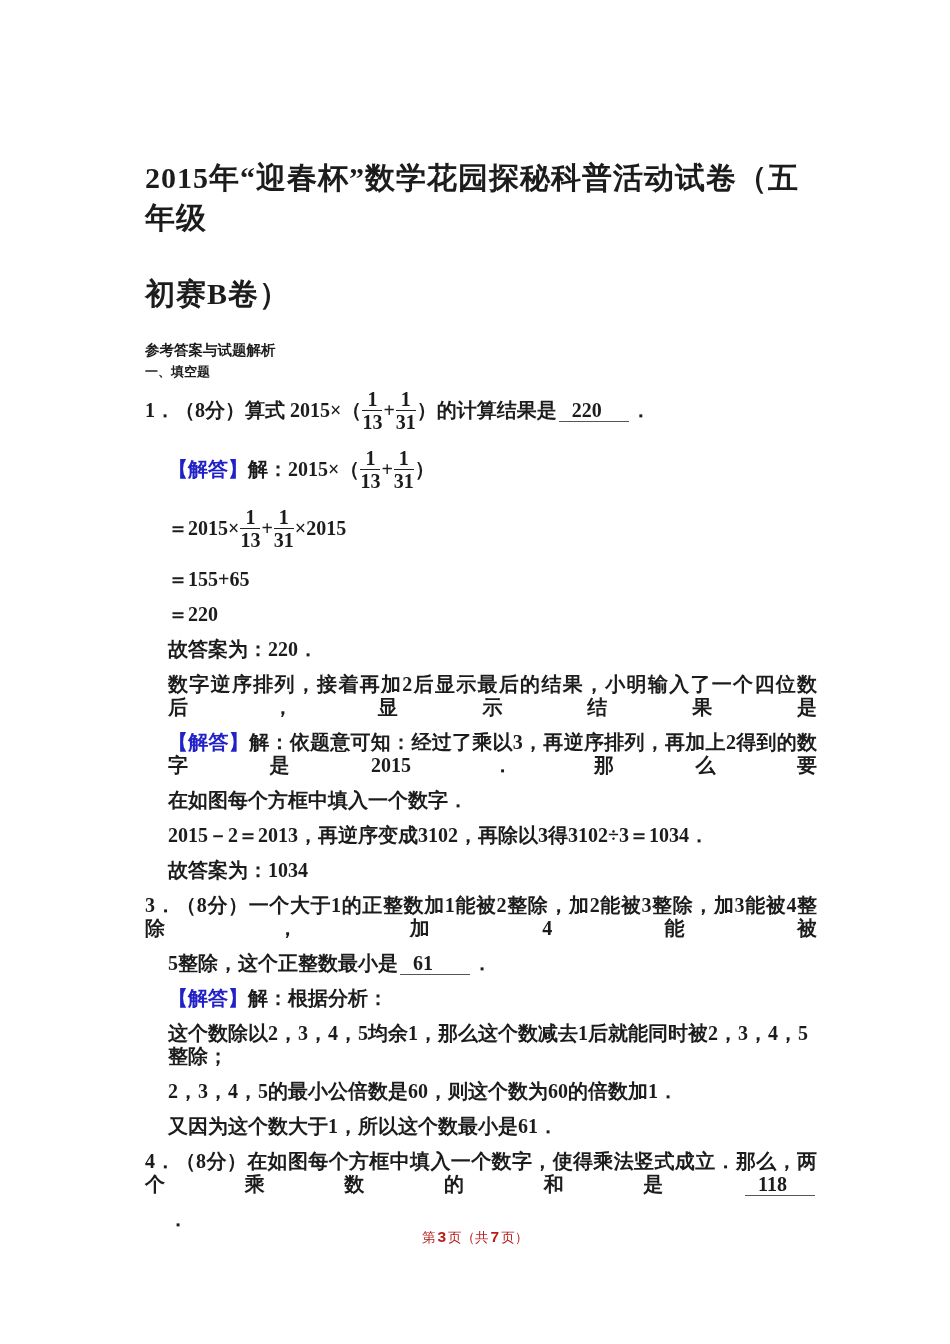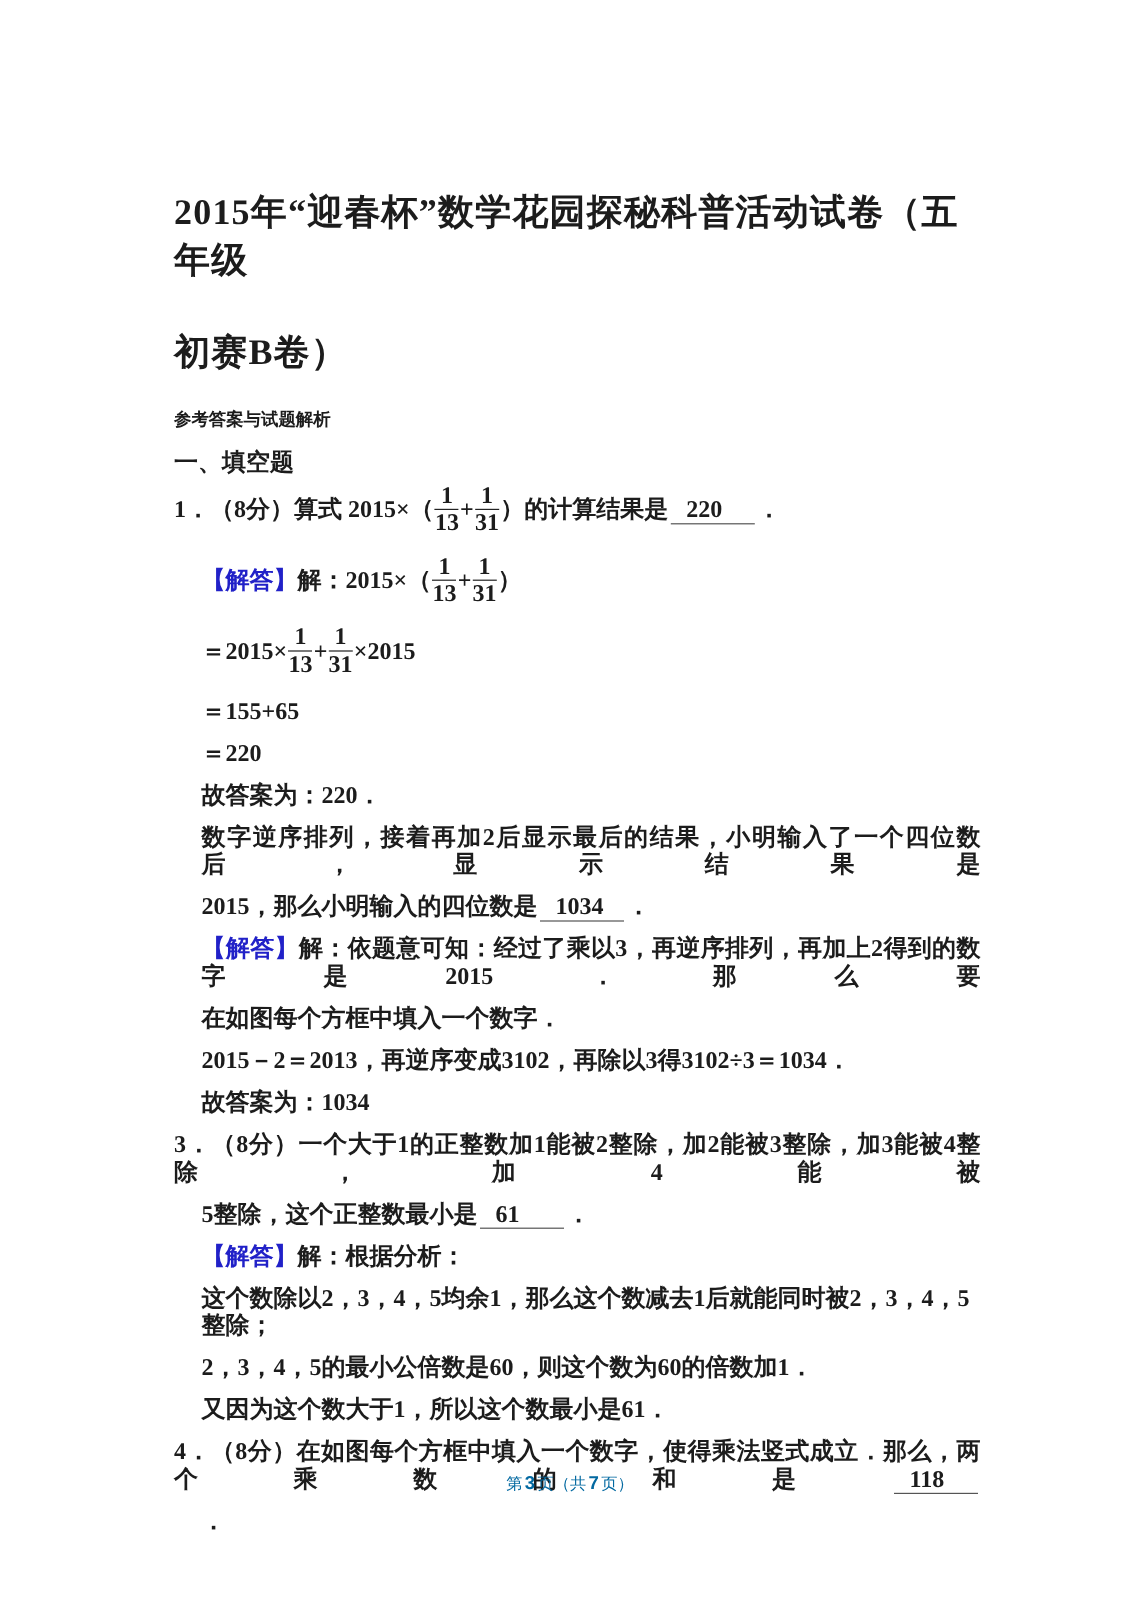--- a/index.html
+++ b/index.html
@@ -24,23 +24,23 @@
   }
   .doc-title.second { margin-top: 36px; }
   .subtitle {
     font-size: 14.5px;
     font-weight: bold;
     text-align: left;
     margin-top: 26px;
     line-height: 20px;
   }
   .section-heading {
-    font-size: 20px;
+    font-size: 13px;
     font-weight: bold;
-    margin-top: 15px;
+    margin-top: 1px;
     line-height: 22px;
   }
   .questions {
     margin-top: 8px;
     font-size: 20px;
     font-weight: bold;
   }
   .line {
     margin-bottom: 12px;
     line-height: 23px;
@@ -68,21 +68,21 @@
     text-align: left;
     border-bottom: 1.5px solid #555;
     line-height: 21px;
   }
   .footer {
     position: absolute;
     top: 1228px; left: 0;
     width: 100%;
     text-align: center;
     font-size: 13.5px;
-    color: #0369a1;
+    color: #b91c1c;
   }
   .footer b {
     font-size: 15.5px;
     font-family: "Liberation Sans", "DejaVu Sans", sans-serif;
     padding: 0 2px;
   }
 </style>
 </head>
 <body>
 
@@ -95,21 +95,20 @@
       <div>
         <div class="line q-start tall"><span>1．（8分）算式 2015×（</span><span class="frac"><span class="num">1</span><span class="den">13</span></span><span>+</span><span class="frac"><span class="num">1</span><span class="den">31</span></span><span>）的计算结果是</span><span class="ans">220</span><span>．</span></div>
         <div class="line tall"><span class="tag">【解答】</span><span>解：2015×（</span><span class="frac"><span class="num">1</span><span class="den">13</span></span><span>+</span><span class="frac"><span class="num">1</span><span class="den">31</span></span><span>）</span></div>
         <div class="line tall"><span>＝2015×</span><span class="frac"><span class="num">1</span><span class="den">13</span></span><span>+</span><span class="frac"><span class="num">1</span><span class="den">31</span></span><span>×2015</span></div>
         <div class="line"><span>＝155+65</span></div>
         <div class="line"><span>＝220</span></div>
         <div class="line"><span>故答案为：220．</span></div>
       </div>
       <div>
         <div class="line just"><span>数字逆序排列，接着再加2后显示最后的结果，小明输入了一个四位数后，显示结果是</span></div>
-        <div class="line"><span>2015，那么小明输入的四位数是</span><span class="ans">1034</span><span>．</span></div>
         <div class="line just"><span class="tag">【解答】</span><span>解：依题意可知：经过了乘以3，再逆序排列，再加上2得到的数字是2015．那么要</span></div>
         <div class="line"><span>在如图每个方框中填入一个数字．</span></div>
         <div class="line"><span>2015－2＝2013，再逆序变成3102，再除以3得3102÷3＝1034．</span></div>
         <div class="line"><span>故答案为：1034</span></div>
       </div>
       <div>
         <div class="line q-start just"><span>3．（8分）一个大于1的正整数加1能被2整除，加2能被3整除，加3能被4整除，加4能被</span></div>
         <div class="line"><span>5整除，这个正整数最小是</span><span class="ans">61</span><span>．</span></div>
         <div class="line"><span class="tag">【解答】</span><span>解：根据分析：</span></div>
         <div class="line"><span>这个数除以2，3，4，5均余1，那么这个数减去1后就能同时被2，3，4，5整除；</span></div>

